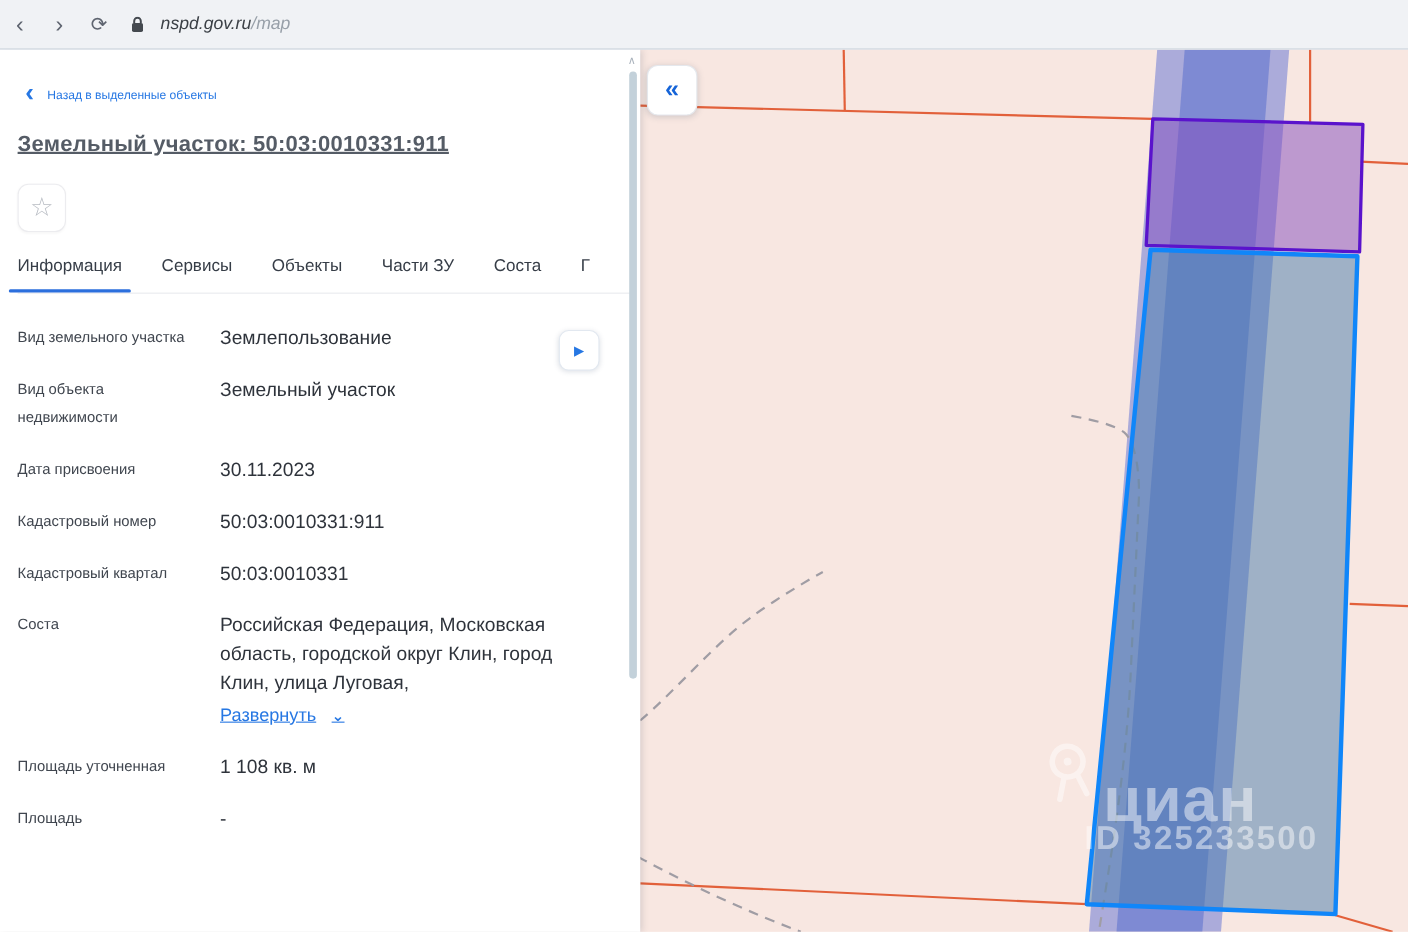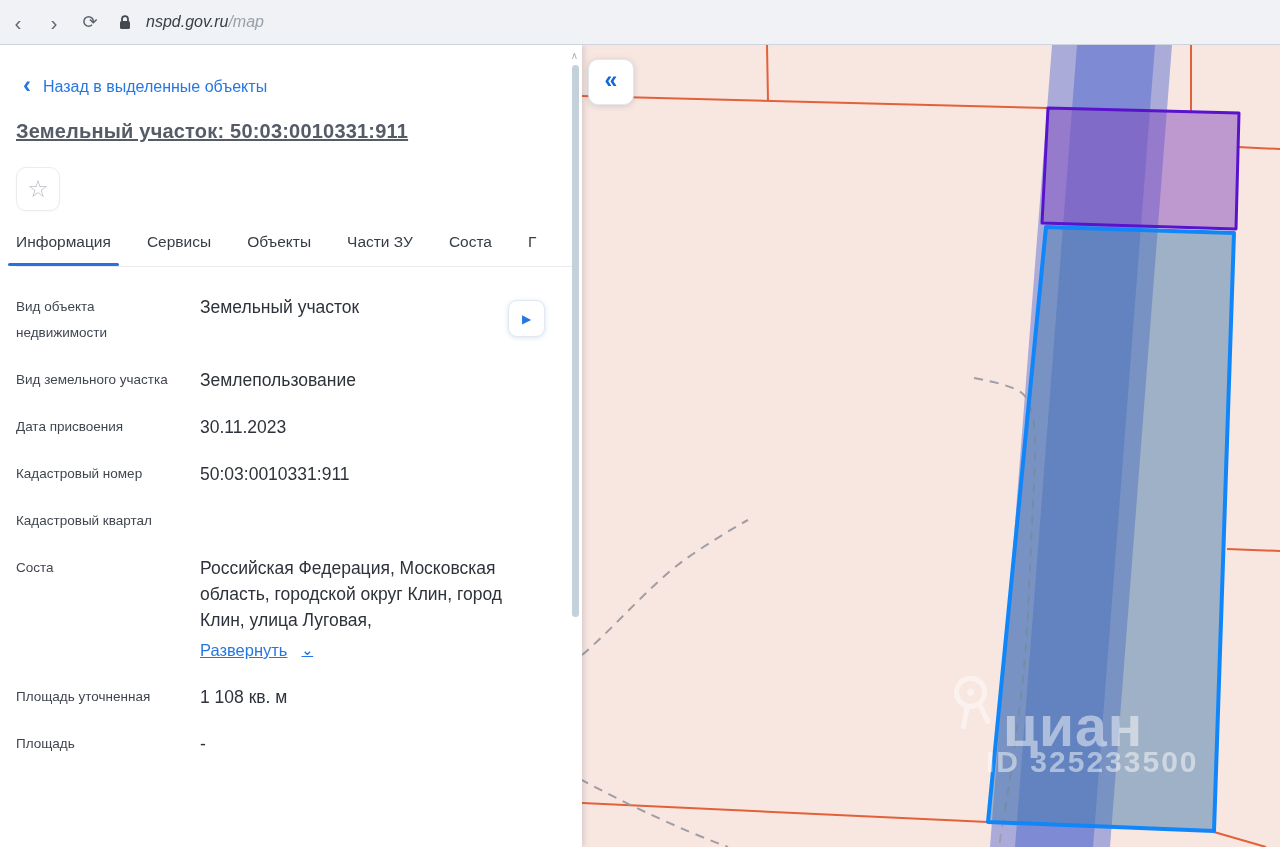--- a/index.html
+++ b/index.html
@@ -26,21 +26,21 @@
   
   .app-header { display:flex; align-items:center; margin-top:26px; height:34px; }
   .burger { width:24px; height:17px; display:flex; flex-direction:column;
     justify-content:space-between; margin-left:5px; cursor:pointer; }
   .burger span { display:block; height:3px; background:#2e343b; border-radius:1px; }
   .logo { width:30px; height:30px; margin-left:36px; }
   .app-title { font-size:19px; color:#454c57; font-weight:500; margin-left:14px; }
 
   .back-row { display:flex; align-items:center; margin-top:31px; cursor:pointer; }
   .back-chev { color:#2677e3; font-size:24px; line-height:18px; margin:0 12px 3px 7px; font-weight:bold;}
-  .back-link { color:#2677e3; font-size:16px; }
+  .back-link { color:#2677e3; font-size:11px; }
 
   .page-title { margin-top:23px; font-size:20px; font-weight:600; color:#555c66; letter-spacing:.2px;text-decoration:underline; }
 
   .star-btn { margin-top:24px; width:44px; height:44px; border:1px solid #ececef;
     border-radius:10px; background:#fff; display:flex; align-items:center;
     justify-content:center; cursor:pointer; box-shadow:0 1px 2px rgba(0,0,0,.03); }
   .star-glyph { font-size:24px; color:#b8bcc3; line-height:1; }
 
   
   .tabs { position:relative; margin-top:22px; display:flex; gap:36px;
@@ -119,37 +119,38 @@
       <div class="tab">Части ЗУ</div>
       <div class="tab">Соста</div>
       <div class="tab">Г</div>
     </div>
     <div class="tab-overflow-btn">
       <span class="tri">▶</span>
     </div>
 
     <div class="fields">
       <div class="row">
+        <div class="flabel">Вид земельного участка</div>
+        <div class="fvalue">Землепользование</div>
+      </div>
+      <div class="row">
         <div class="flabel">Вид объекта недвижимости</div>
         <div class="fvalue">Земельный участок</div>
       </div>
       <div class="row">
-        <div class="flabel">Вид земельного участка</div>
-        <div class="fvalue">Землепользование</div>
-      </div>
-      <div class="row">
         <div class="flabel">Дата присвоения</div>
         <div class="fvalue">30.11.2023</div>
       </div>
       <div class="row">
         <div class="flabel">Кадастровый номер</div>
         <div class="fvalue">50:03:0010331:911</div>
       </div>
       <div class="row">
         <div class="flabel">Кадастровый квартал</div>
+        <div class="fvalue">50:03:0010331</div>
       </div>
       <div class="row">
         <div class="flabel">Соста</div>
         <div class="fvalue">
           <span>Российская Федерация, Московская область, городской округ Клин, город Клин, улица Луговая,</span>
           <br>
           <a class="expand">
             <span>Развернуть</span>
             <span class="chev">⌄</span>
           </a>

